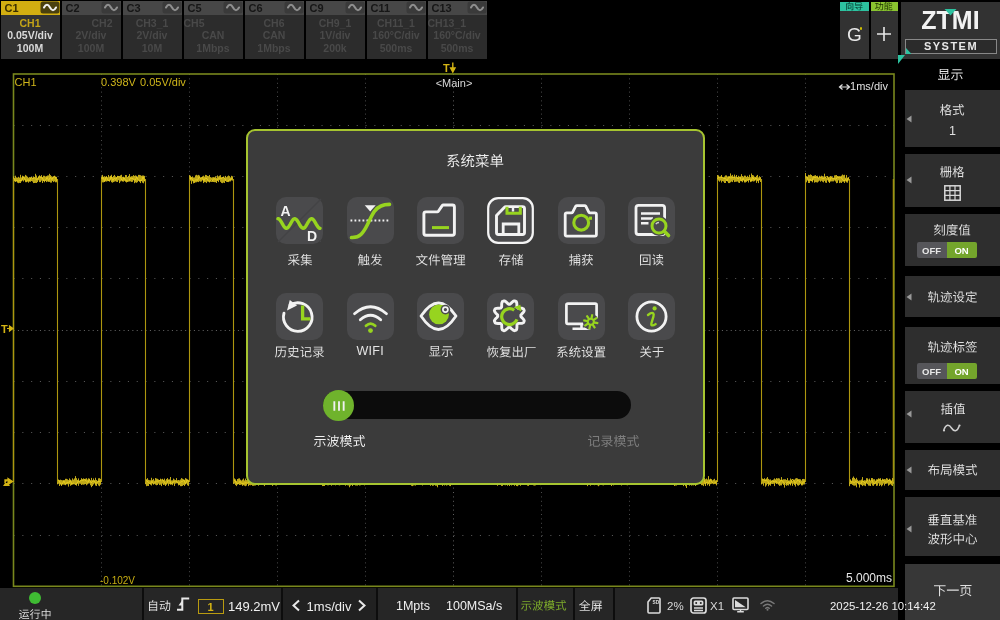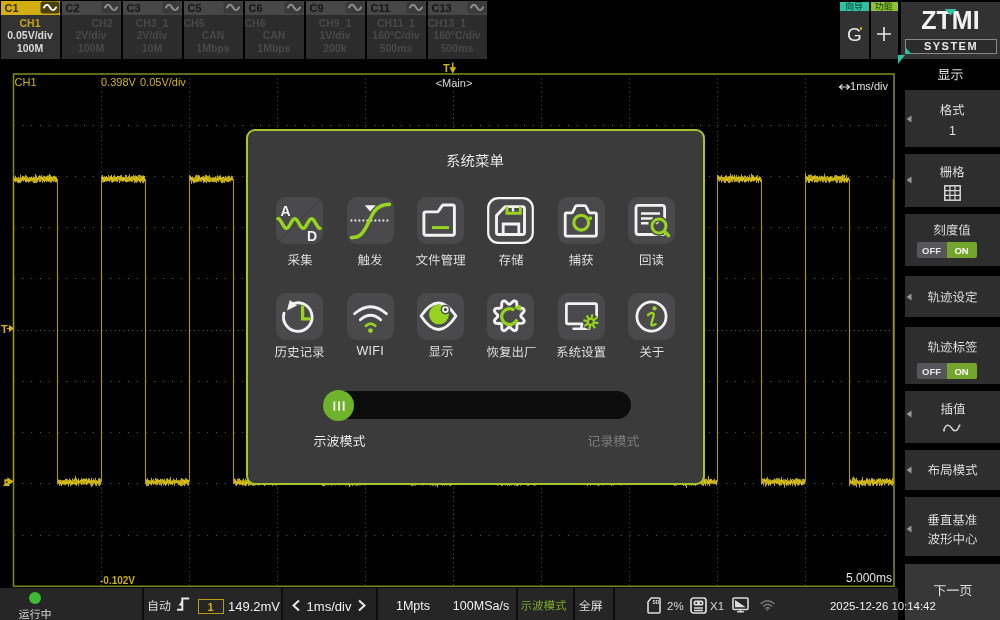--- a/index.html
+++ b/index.html
@@ -49,21 +49,21 @@
 <div class="ab txt" style="left:183.5px;top:16.5px;width:59px;font-size:10.5px;font-weight:bold;color:#494949">CH5</div>
 <div class="ab txt" style="left:183.5px;top:29px;width:59px;text-align:center;font-size:10.5px;font-weight:bold;color:#494949">CAN</div>
 <div class="ab txt" style="left:183.5px;top:42px;width:59px;text-align:center;font-size:10.5px;font-weight:bold;color:#494949">1Mbps</div>
 <div class="ab" style="left:244.5px;top:1px;width:59px;height:14px;background:#474747"></div>
 <div class="ab txt" style="left:248.5px;top:1.5px;width:30px;font-size:11px;font-weight:bold;color:#161616">C6</div>
 <svg class="ab" style="left:284.0px;top:1px" width="20" height="13" viewBox="0 0 20 13">
       <rect x="0.5" y="0.5" width="19" height="12" rx="2.5" fill="#3a3a3a"></rect>
       <path d="M4 6.5 q3 -5.5 6 0 q3 5.5 6 0" fill="none" stroke="#8f8f8f" stroke-width="2.1" stroke-linecap="round"></path>
     </svg>
 <div class="ab" style="left:244.5px;top:15px;width:59px;height:43.5px;background:#2c2c2c"></div>
-<div class="ab txt" style="left:244.5px;top:16.5px;width:59px;text-align:left;font-size:10.5px;font-weight:bold;color:#494949">CH6</div>
+<div class="ab txt" style="left:244.5px;top:16.5px;width:59px;text-align:center;font-size:10.5px;font-weight:bold;color:#494949">CH6</div>
 <div class="ab txt" style="left:244.5px;top:29px;width:59px;text-align:center;font-size:10.5px;font-weight:bold;color:#494949">CAN</div>
 <div class="ab txt" style="left:244.5px;top:42px;width:59px;text-align:center;font-size:10.5px;font-weight:bold;color:#494949">1Mbps</div>
 <div class="ab" style="left:305.5px;top:1px;width:59px;height:14px;background:#474747"></div>
 <div class="ab txt" style="left:309.5px;top:1.5px;width:30px;font-size:11px;font-weight:bold;color:#161616">C9</div>
 <svg class="ab" style="left:345.0px;top:1px" width="20" height="13" viewBox="0 0 20 13">
       <rect x="0.5" y="0.5" width="19" height="12" rx="2.5" fill="#3a3a3a"></rect>
       <path d="M4 6.5 q3 -5.5 6 0 q3 5.5 6 0" fill="none" stroke="#8f8f8f" stroke-width="2.1" stroke-linecap="round"></path>
     </svg>
 <div class="ab" style="left:305.5px;top:15px;width:59px;height:43.5px;background:#2c2c2c"></div>
 <div class="ab txt" style="left:305.5px;top:16.5px;width:59px;text-align:center;font-size:10.5px;font-weight:bold;color:#494949">CH9_1</div>
@@ -165,21 +165,21 @@
       <path d="M452.8 62.5 v6.5 M450.6 68 l2.2 4 2.2 -4 Z" stroke="#d4b414" stroke-width="1.4" fill="#d4b414"></path>
     </svg>
 <div class="ab txt" style="left:14.5px;top:75.5px;width:200px;text-align:left;font-size:11px;font-weight:normal;color:#d0b61a">CH1</div>
 <div class="ab txt" style="left:101px;top:75.5px;width:200px;text-align:left;font-size:11px;font-weight:normal;color:#d0b61a">0.398V</div>
 <div class="ab txt" style="left:140px;top:75.5px;width:200px;text-align:left;font-size:11px;font-weight:normal;color:#d0b61a">0.05V/div</div>
 <div class="ab txt" style="left:354px;top:77px;width:200px;text-align:center;font-size:11px;font-weight:normal;color:#d8d8d8">&lt;Main&gt;</div>
 <div class="ab txt" style="left:808px;top:80px;width:80px;text-align:right;font-size:11px;font-weight:normal;color:#e0e0e0">1ms/div</div>
 <svg class="ab" style="left:838px;top:82.5px" width="13" height="8" viewBox="0 0 13 8">
       <path d="M2.5 4 H10.5 M4.5 1.5 L1.5 4 L4.5 6.5 M8.5 1.5 L11.5 4 L8.5 6.5" fill="none" stroke="#e0e0e0" stroke-width="1.2"></path>
     </svg>
-<div class="ab txt" style="left:100px;top:575px;width:200px;text-align:left;font-size:10px;font-weight:bold;color:#c8ae12">-0.102V</div>
+<div class="ab txt" style="left:100px;top:575px;width:200px;text-align:left;font-size:10px;font-weight:normal;color:#c8ae12">-0.102V</div>
 <div class="ab txt" style="left:812px;top:570.5px;width:80px;text-align:right;font-size:12px;font-weight:normal;color:#e8e8e8">5.000ms</div>
 <div class="ab" style="left:245.5px;top:128.5px;width:459px;height:356px;background:#3b3b3b;border:2px solid #a6c430;border-radius:9px"></div>
 <svg class="ab " style="left:446.4px;top:153.3px" width="58.2" height="15.4" viewBox="0.0 -13.2 58.2 15.4">
       <path d="M4.1 -3.2C3.4 -2.2 2.2 -1.1 1.0 -0.4C1.3 -0.3 1.8 0.1 2.0 0.3C3.1 -0.5 4.4 -1.7 5.2 -2.9ZM9.2 -2.8C10.4 -1.8 11.9 -0.5 12.6 0.3L13.6 -0.3C12.8 -1.2 11.3 -2.4 10.1 -3.3ZM9.6 -6.4C10.0 -6.1 10.4 -5.7 10.8 -5.3L4.4 -4.8C6.6 -5.9 8.8 -7.2 11.0 -8.9L10.1 -9.6C9.4 -9.0 8.6 -8.4 7.8 -7.9L4.3 -7.7C5.3 -8.4 6.4 -9.4 7.4 -10.4C9.2 -10.6 11.0 -10.8 12.4 -11.2L11.6 -12.1C9.3 -11.5 5.1 -11.1 1.6 -10.9C1.7 -10.7 1.8 -10.2 1.8 -10.0C3.1 -10.0 4.5 -10.1 5.8 -10.2C4.9 -9.3 3.8 -8.4 3.4 -8.1C3.0 -7.8 2.6 -7.6 2.3 -7.6C2.5 -7.3 2.6 -6.8 2.7 -6.6C3.0 -6.7 3.4 -6.8 6.4 -6.9C5.1 -6.2 4.1 -5.6 3.6 -5.4C2.7 -4.9 2.0 -4.6 1.5 -4.6C1.7 -4.3 1.8 -3.8 1.9 -3.6C2.3 -3.7 2.8 -3.8 6.8 -4.1V-0.3C6.8 -0.1 6.8 -0.1 6.5 -0.1C6.3 -0.0 5.5 -0.0 4.6 -0.1C4.8 0.2 5.0 0.7 5.1 1.0C6.1 1.0 6.8 1.0 7.3 0.8C7.8 0.6 7.9 0.3 7.9 -0.3V-4.2L11.5 -4.4C12.0 -4.0 12.3 -3.5 12.6 -3.1L13.4 -3.7C12.8 -4.5 11.6 -5.9 10.5 -6.9Z M24.6 -5.1V-0.5C24.6 0.6 24.9 0.9 25.9 0.9C26.1 0.9 27.0 0.9 27.2 0.9C28.1 0.9 28.3 0.3 28.4 -1.7C28.1 -1.7 27.7 -1.9 27.5 -2.1C27.4 -0.3 27.4 -0.1 27.0 -0.1C26.9 -0.1 26.2 -0.1 26.1 -0.1C25.7 -0.1 25.7 -0.1 25.7 -0.5V-5.1ZM21.9 -5.1C21.8 -2.2 21.5 -0.7 19.1 0.2C19.3 0.4 19.6 0.8 19.8 1.1C22.4 0.0 22.9 -1.8 23.0 -5.1ZM15.1 -0.8 15.4 0.3C16.7 -0.1 18.4 -0.7 20.0 -1.2L19.8 -2.1C18.1 -1.6 16.3 -1.1 15.1 -0.8ZM23.1 -11.9C23.4 -11.4 23.8 -10.6 23.9 -10.1H20.4V-9.1H23.0C22.4 -8.2 21.4 -6.9 21.0 -6.5C20.7 -6.3 20.4 -6.2 20.1 -6.1C20.2 -5.9 20.4 -5.3 20.5 -5.0C20.9 -5.2 21.5 -5.3 26.8 -5.8C27.0 -5.4 27.2 -5.0 27.3 -4.7L28.3 -5.2C27.8 -6.1 26.9 -7.4 26.1 -8.5L25.2 -8.0C25.6 -7.6 25.9 -7.1 26.2 -6.6L22.2 -6.3C22.9 -7.1 23.7 -8.2 24.3 -9.1H28.2V-10.1H24.1L25.0 -10.4C24.8 -10.8 24.5 -11.6 24.1 -12.2ZM15.4 -6.1C15.6 -6.2 15.9 -6.3 17.7 -6.6C17.0 -5.6 16.5 -4.9 16.2 -4.7C15.7 -4.1 15.4 -3.8 15.1 -3.7C15.2 -3.4 15.4 -2.9 15.5 -2.6C15.8 -2.8 16.3 -3.0 19.9 -3.8C19.8 -4.0 19.8 -4.4 19.8 -4.7L17.1 -4.2C18.2 -5.5 19.3 -7.0 20.2 -8.6L19.2 -9.2C19.0 -8.6 18.6 -8.1 18.3 -7.6L16.5 -7.4C17.4 -8.6 18.3 -10.2 19.0 -11.7L17.9 -12.2C17.3 -10.5 16.2 -8.6 15.8 -8.1C15.5 -7.6 15.2 -7.3 15.0 -7.2C15.1 -6.9 15.3 -6.4 15.4 -6.1Z M40.8 -9.4C38.4 -8.8 34.0 -8.5 30.3 -8.4C30.4 -8.1 30.5 -7.7 30.6 -7.5C34.3 -7.5 38.8 -7.8 41.6 -8.5ZM31.0 -6.7C31.5 -6.0 32.1 -5.1 32.3 -4.5L33.2 -4.9C33.0 -5.6 32.5 -6.4 31.9 -7.1ZM35.0 -7.1C35.4 -6.4 35.7 -5.6 35.8 -5.0L36.9 -5.4C36.7 -5.9 36.4 -6.8 35.9 -7.4ZM40.7 -7.6C40.3 -6.8 39.6 -5.5 39.1 -4.8L39.9 -4.4C40.5 -5.1 41.2 -6.2 41.8 -7.2ZM38.1 -12.2V-11.2H34.4V-12.2H33.3V-11.2H29.9V-10.2H33.3V-9.0H34.4V-10.2H38.1V-9.2H39.2V-10.2H42.7V-11.2H39.2V-12.2ZM35.7 -4.9V-3.8H29.8V-2.8H34.7C33.4 -1.6 31.3 -0.6 29.5 -0.1C29.7 0.2 30.1 0.6 30.2 0.9C32.1 0.2 34.3 -1.0 35.7 -2.5V1.2H36.8V-2.5C38.1 -1.0 40.2 0.2 42.2 0.8C42.4 0.5 42.7 0.1 42.9 -0.2C41.0 -0.6 39.0 -1.6 37.7 -2.8H42.7V-3.8H36.8V-4.9Z M46.7 -6.3H50.2V-4.8H46.7ZM51.3 -6.3H54.9V-4.8H51.3ZM46.7 -8.7H50.2V-7.2H46.7ZM51.3 -8.7H54.9V-7.2H51.3ZM53.8 -12.1C53.4 -11.4 52.9 -10.4 52.3 -9.7H48.8L49.4 -10.0C49.1 -10.6 48.4 -11.5 47.8 -12.1L46.9 -11.7C47.4 -11.1 48.0 -10.3 48.3 -9.7H45.6V-3.8H50.2V-2.5H44.3V-1.5H50.2V1.1H51.3V-1.5H57.3V-2.5H51.3V-3.8H56.0V-9.7H53.5C54.0 -10.3 54.5 -11.0 55.0 -11.7Z" fill="#ececec"></path>
     </svg>
 <svg class="ab" style="left:276.3px;top:196.5px" width="47" height="47" viewBox="0 0 47 47">
       <rect x="0" y="0" width="47" height="47" rx="10" fill="#4a4a4c"></rect>
       <path d="M2 45 L45 2" stroke="#434345" stroke-width="1.3"></path>
       <path d="M45 45 L24 24" stroke="#454547" stroke-width="1"></path>
       <text x="4.5" y="18.5" font-size="14" font-weight="bold" fill="#f2f2f2" font-family="Liberation Sans">A</text>
@@ -409,21 +409,21 @@
 <div class="ab txt" style="left:197.5px;top:600.5px;width:26px;text-align:center;font-size:11px;font-weight:bold;color:#d4b414">1</div>
 <div class="ab txt" style="left:228px;top:598.5px;width:200px;text-align:left;font-size:13px;font-weight:normal;color:#f0f0f0">149.2mV</div>
 <svg class="ab" style="left:291px;top:599px" width="10" height="13" viewBox="0 0 10 13">
       <path d="M8 1.5 L2.5 6.5 L8 11.5" fill="none" stroke="#e8e8e8" stroke-width="2"></path>
     </svg>
 <div class="ab txt" style="left:294px;top:598.5px;width:70px;text-align:center;font-size:13px;color:#f0f0f0">1ms/div</div>
 <svg class="ab" style="left:357px;top:599px" width="10" height="13" viewBox="0 0 10 13">
       <path d="M2 1.5 L7.5 6.5 L2 11.5" fill="none" stroke="#e8e8e8" stroke-width="2"></path>
     </svg>
 <div class="ab txt" style="left:378px;top:598.5px;width:70px;text-align:center;font-size:12.5px;color:#f0f0f0">1Mpts</div>
-<div class="ab txt" style="left:446px;top:598.5px;width:70px;text-align:center;font-size:12.5px;color:#f0f0f0">100MSa/s</div>
+<div class="ab txt" style="left:446px;top:598.5px;width:70px;font-size:12.5px;color:#f0f0f0">100MSa/s</div>
 <svg class="ab " style="left:519.9px;top:599.2px" width="47.2" height="12.6" viewBox="-0.6 -10.7 47.2 12.6">
       <path d="M2.7 -4.0C2.2 -2.7 1.3 -1.5 0.4 -0.6C0.6 -0.5 1.0 -0.3 1.2 -0.1C2.1 -1.0 3.0 -2.4 3.6 -3.8ZM7.9 -3.7C8.7 -2.6 9.6 -1.1 9.9 -0.1L10.7 -0.5C10.4 -1.5 9.5 -2.9 8.7 -4.0ZM1.7 -8.8V-8.0H9.8V-8.8ZM0.7 -6.0V-5.2H5.3V-0.2C5.3 -0.0 5.2 0.0 5.0 0.0C4.8 0.0 4.0 0.0 3.3 0.0C3.4 0.3 3.5 0.6 3.6 0.9C4.6 0.9 5.3 0.9 5.7 0.8C6.1 0.6 6.2 0.4 6.2 -0.2V-5.2H10.8V-6.0Z M12.6 -8.9C13.2 -8.6 14.1 -8.0 14.5 -7.6L15.1 -8.3C14.6 -8.7 13.7 -9.2 13.1 -9.5ZM11.9 -5.8C12.6 -5.5 13.5 -5.0 14.0 -4.6L14.5 -5.3C14.0 -5.6 13.1 -6.2 12.4 -6.5ZM12.2 0.2 13.0 0.8C13.6 -0.3 14.3 -1.7 14.8 -2.9L14.1 -3.5C13.5 -2.2 12.8 -0.6 12.2 0.2ZM18.4 -7.2V-5.2H16.4V-7.2ZM15.6 -8.0V-5.1C15.6 -3.4 15.4 -1.1 14.2 0.5C14.4 0.6 14.8 0.8 14.9 0.9C16.0 -0.6 16.3 -2.7 16.4 -4.4H16.7C17.1 -3.2 17.7 -2.2 18.5 -1.3C17.7 -0.6 16.8 -0.1 15.7 0.2C15.9 0.4 16.2 0.7 16.3 0.9C17.3 0.6 18.3 0.0 19.1 -0.7C19.9 0.0 20.9 0.6 22.1 0.9C22.2 0.7 22.4 0.4 22.6 0.2C21.5 -0.1 20.5 -0.6 19.7 -1.3C20.6 -2.2 21.3 -3.4 21.7 -4.9L21.1 -5.2L21.0 -5.2H19.2V-7.2H21.4C21.2 -6.7 21.0 -6.1 20.8 -5.8L21.5 -5.5C21.9 -6.1 22.2 -7.0 22.5 -7.9L21.9 -8.0L21.7 -8.0H19.2V-9.7H18.4V-8.0ZM17.5 -4.4H20.6C20.3 -3.4 19.8 -2.5 19.1 -1.9C18.4 -2.6 17.9 -3.4 17.5 -4.4Z M28.4 -4.8H32.4V-4.0H28.4ZM28.4 -6.2H32.4V-5.4H28.4ZM31.4 -9.7V-8.7H29.6V-9.7H28.8V-8.7H27.1V-8.0H28.8V-7.1H29.6V-8.0H31.4V-7.1H32.3V-8.0H33.9V-8.7H32.3V-9.7ZM27.6 -6.9V-3.3H30.0C29.9 -3.0 29.9 -2.7 29.8 -2.4H26.9V-1.6H29.5C29.1 -0.7 28.3 -0.1 26.6 0.2C26.7 0.4 27.0 0.7 27.0 0.9C29.0 0.4 30.0 -0.4 30.4 -1.6C31.0 -0.3 32.1 0.5 33.6 0.9C33.7 0.7 33.9 0.4 34.1 0.2C32.8 -0.1 31.8 -0.7 31.3 -1.6H33.8V-2.4H30.7C30.7 -2.7 30.8 -3.0 30.8 -3.3H33.3V-6.9ZM25.0 -9.7V-7.4H23.6V-6.6H25.0V-6.6C24.7 -5.1 24.0 -3.2 23.4 -2.3C23.5 -2.1 23.7 -1.7 23.8 -1.4C24.3 -2.1 24.7 -3.2 25.0 -4.3V0.9H25.8V-5.0C26.2 -4.4 26.5 -3.7 26.7 -3.3L27.2 -3.9C27.0 -4.3 26.1 -5.7 25.8 -6.2V-6.6H27.0V-7.4H25.8V-9.7Z M42.7 -9.1C43.3 -8.7 44.0 -8.1 44.3 -7.6L44.9 -8.2C44.6 -8.6 43.8 -9.2 43.2 -9.6ZM41.0 -9.6C41.0 -8.9 41.0 -8.2 41.1 -7.5H35.1V-6.7H41.1C41.4 -2.4 42.4 0.9 44.3 0.9C45.1 0.9 45.5 0.4 45.6 -1.7C45.4 -1.7 45.1 -1.9 44.9 -2.1C44.8 -0.6 44.7 0.0 44.3 0.0C43.2 0.0 42.3 -2.8 42.0 -6.7H45.4V-7.5H42.0C41.9 -8.2 41.9 -8.9 41.9 -9.6ZM35.2 -0.3 35.5 0.6C36.9 0.3 39.0 -0.2 41.0 -0.7L40.9 -1.5L38.5 -0.9V-4.1H40.6V-5.0H35.5V-4.1H37.6V-0.8Z" fill="#7fae2b"></path>
     </svg>
 <svg class="ab " style="left:578.0px;top:598.9px" width="25.1" height="13.2" viewBox="-0.7 -11.2 25.1 13.2">
       <path d="M5.9 -10.2C4.7 -8.3 2.5 -6.5 0.3 -5.5C0.5 -5.4 0.8 -5.1 0.9 -4.8C1.4 -5.1 1.9 -5.3 2.4 -5.6V-4.8H5.5V-3.0H2.4V-2.2H5.5V-0.2H0.9V0.6H11.1V-0.2H6.5V-2.2H9.7V-3.0H6.5V-4.8H9.7V-5.6C10.2 -5.3 10.6 -5.0 11.1 -4.8C11.2 -5.0 11.5 -5.3 11.7 -5.5C9.8 -6.6 8.0 -7.8 6.5 -9.5L6.7 -9.8ZM2.4 -5.7C3.8 -6.5 5.0 -7.6 6.0 -8.9C7.1 -7.6 8.4 -6.6 9.7 -5.7Z M16.2 -6.3C16.4 -5.9 16.7 -5.4 16.9 -5.1L17.7 -5.4C17.6 -5.7 17.2 -6.2 17.0 -6.6ZM14.5 -8.7H21.8V-7.5H14.5ZM13.6 -9.5V-5.5C13.6 -3.7 13.5 -1.2 12.4 0.5C12.6 0.6 13.0 0.8 13.2 1.0C14.4 -0.8 14.5 -3.6 14.5 -5.5V-6.7H22.7V-9.5ZM20.9 -6.6C20.7 -6.2 20.4 -5.5 20.1 -5.1H15.0V-4.3H16.9V-3.1L16.9 -2.6H14.7V-1.8H16.8C16.5 -1.1 16.0 -0.3 14.6 0.3C14.8 0.5 15.1 0.8 15.2 1.0C16.9 0.2 17.5 -0.8 17.7 -1.8H20.2V1.0H21.1V-1.8H23.4V-2.6H21.1V-4.3H23.0V-5.1H21.0C21.2 -5.4 21.6 -5.9 21.8 -6.3ZM20.2 -2.6H17.8L17.8 -3.1V-4.3H20.2Z" fill="#e4e4e4"></path>
     </svg>
 <svg class="ab" style="left:647px;top:596.5px" width="14" height="17" viewBox="0 0 14 17">
       <path d="M4.2 1 H12 a1 1 0 0 1 1 1 V15 a1 1 0 0 1 -1 1 H2 a1 1 0 0 1 -1 -1 V5 Z" fill="none" stroke="#dcdcdc" stroke-width="1.6"></path>
       <text x="5.5" y="7" font-size="4.8" font-weight="bold" fill="#dcdcdc" font-family="Liberation Sans">SD</text>
     </svg>

